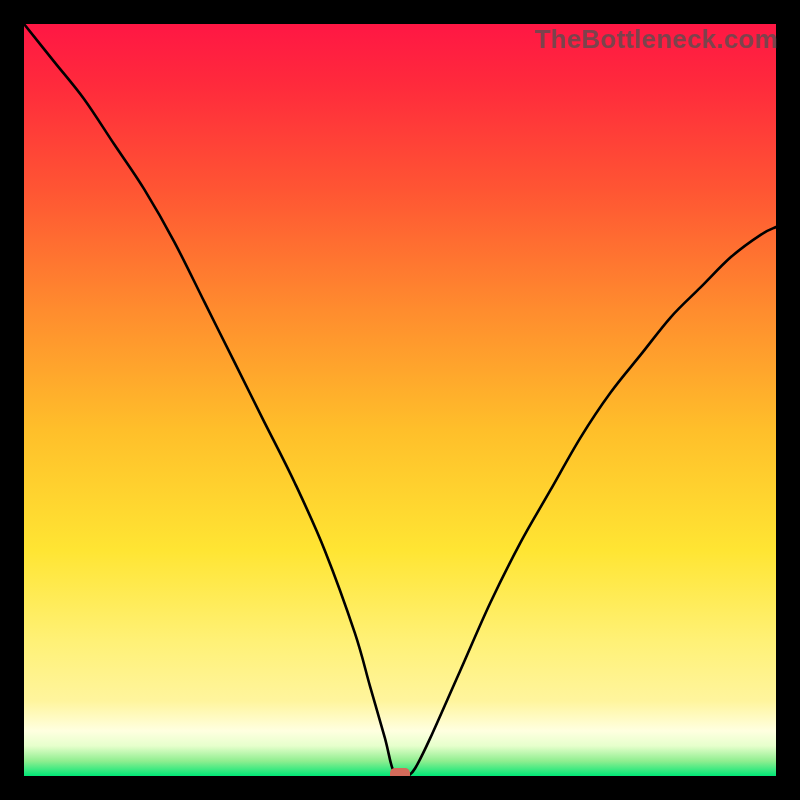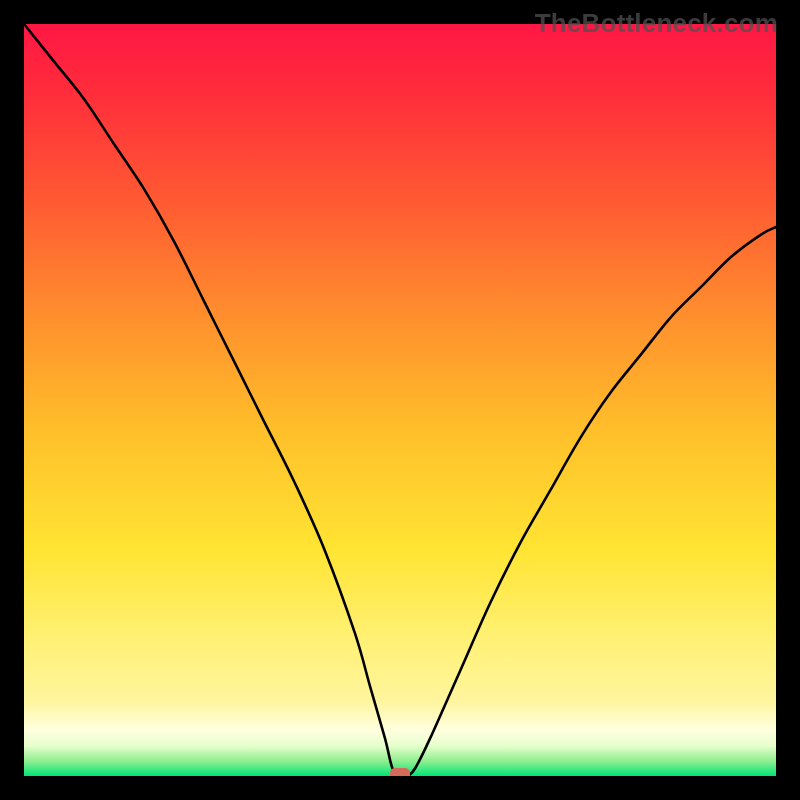--- a/index.html
+++ b/index.html
@@ -41,21 +41,21 @@
   }
   .plot svg {
     position: absolute;
     left: 0;
     top: 0;
     width: 100%;
     height: 100%;
   }
   .watermark {
     position: absolute;
-    top: 8px;
+    top: 24px;
     right: 22px;
     font-size: 26px;
     font-weight: 600;
     color: rgba(80,80,80,0.75);
     letter-spacing: 0.2px;
     user-select: none;
   }
   .curve {
     fill: none;
     stroke: #000;

